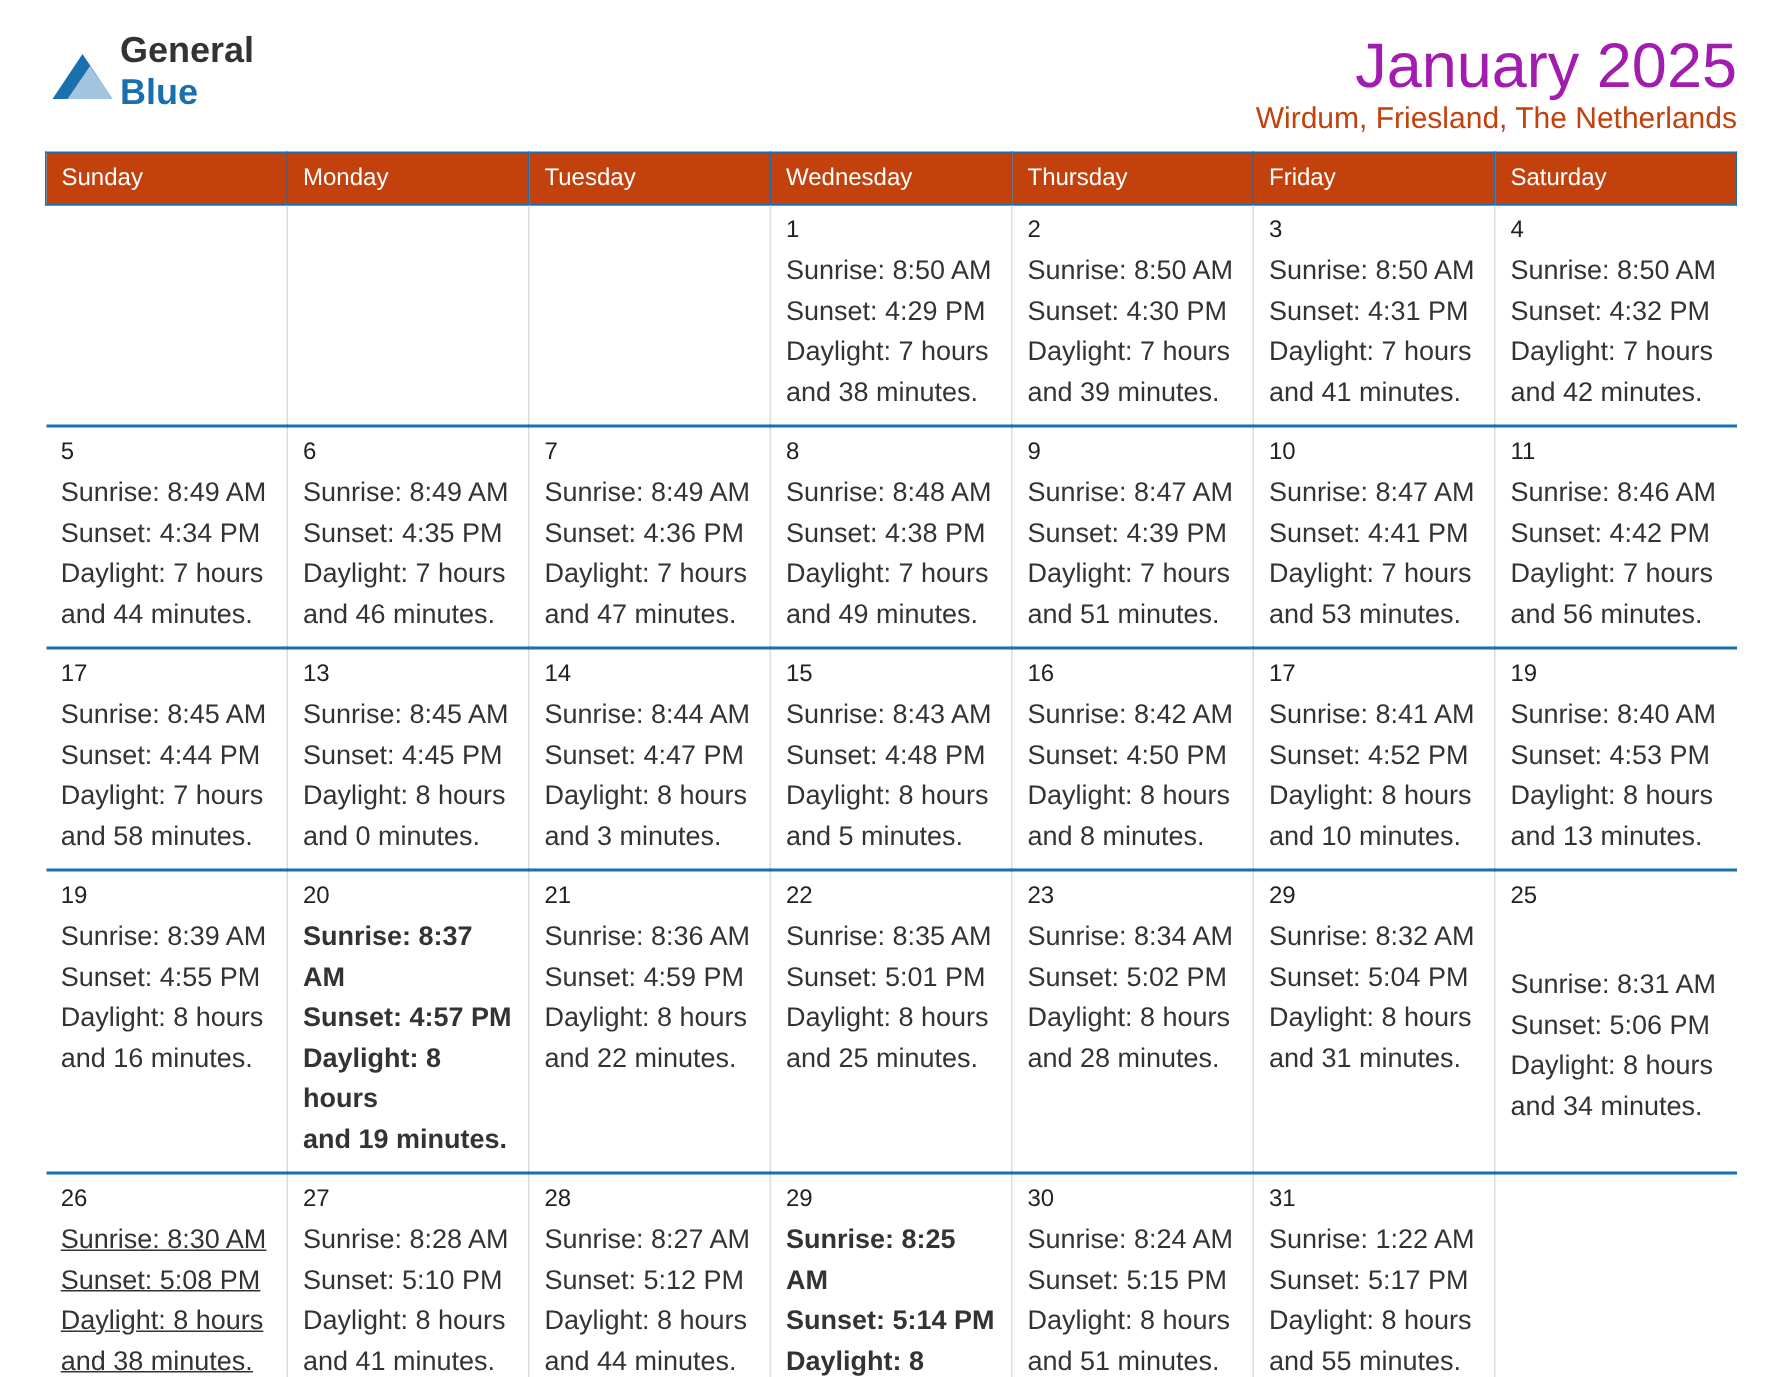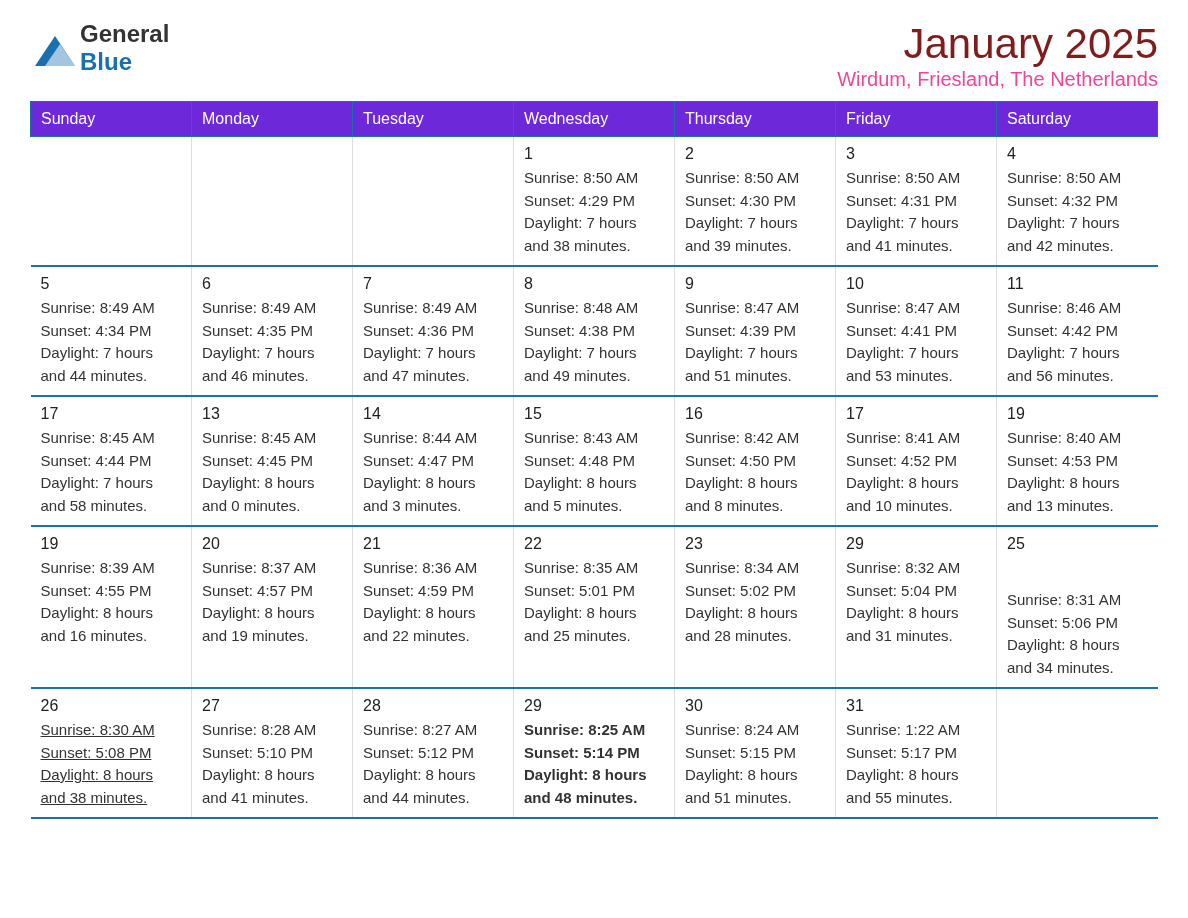--- a/index.html
+++ b/index.html
@@ -23,34 +23,34 @@
       font-size: 22px;
       font-weight: bold;
       color: #333;
     }
     .title-block {
       text-align: right;
     }
     .title-block h1 {
       font-size: 42px;
       font-weight: normal;
-      color: #7f1d1d;
+      color: #a21caf;
     }
     .title-block h2 {
       font-size: 20px;
       font-weight: normal;
-      color: #ec4899;
+      color: #c2410c;
     }
     .calendar {
       width: 100%;
       border-collapse: collapse;
       margin-top: 10px;
     }
     .calendar thead tr {
-      background-color: #6d28d9;
+      background-color: #c2410c;
     }
     .calendar thead th {
       color: #fff;
       font-size: 16px;
       font-weight: normal;
       padding: 8px 10px;
       border: 1px solid #1a6faf;
       text-align: left;
       width: calc(100% / 7);
     }
@@ -70,21 +70,21 @@
       border-right: none;
     }
     .day-number {
       font-size: 16px;
       font-weight: normal;
       color: #222;
       display: block;
       margin-bottom: 4px;
     }
     .day-info {
-      font-size: 15px;
+      font-size: 18px;
       color: #333;
       line-height: 1.5;
     }
   </style>
 </head>
 <body>
 
 <div class="header">
   <div class="logo">
     <svg width="50" height="50" viewBox="0 0 50 50">
@@ -253,21 +253,21 @@
       <tr>
         <td>
           <span class="day-number">19</span>
           <div class="day-info" style="white-space: pre-line;">Sunrise: 8:39 AM
 Sunset: 4:55 PM
 Daylight: 8 hours
 and 16 minutes.</div>
         </td>
         <td>
           <span class="day-number">20</span>
-          <div class="day-info" style="white-space: pre-line;">Sunrise: 8:37 AM
+          <div class="day-info" style="white-space: pre-line; font-weight: bold;">Sunrise: 8:37 AM
 Sunset: 4:57 PM
 Daylight: 8 hours
 and 19 minutes.</div>
         </td>
         <td>
           <span class="day-number">21</span>
           <div class="day-info" style="white-space: pre-line;">Sunrise: 8:36 AM
 Sunset: 4:59 PM
 Daylight: 8 hours
 and 22 minutes.</div>

